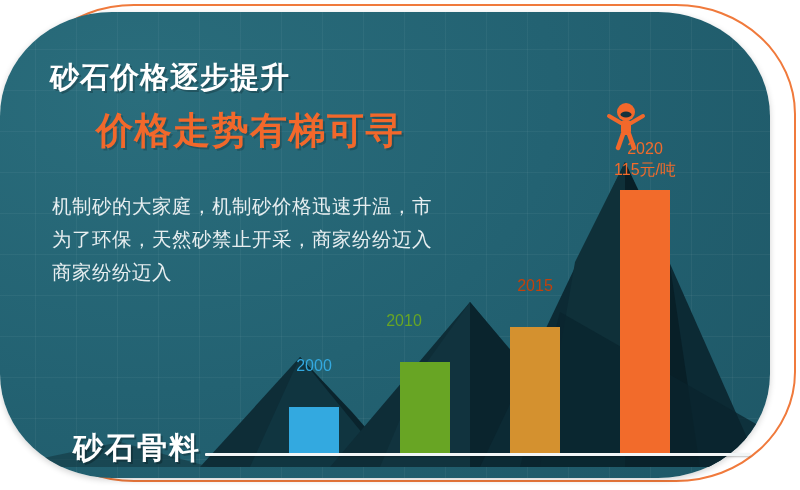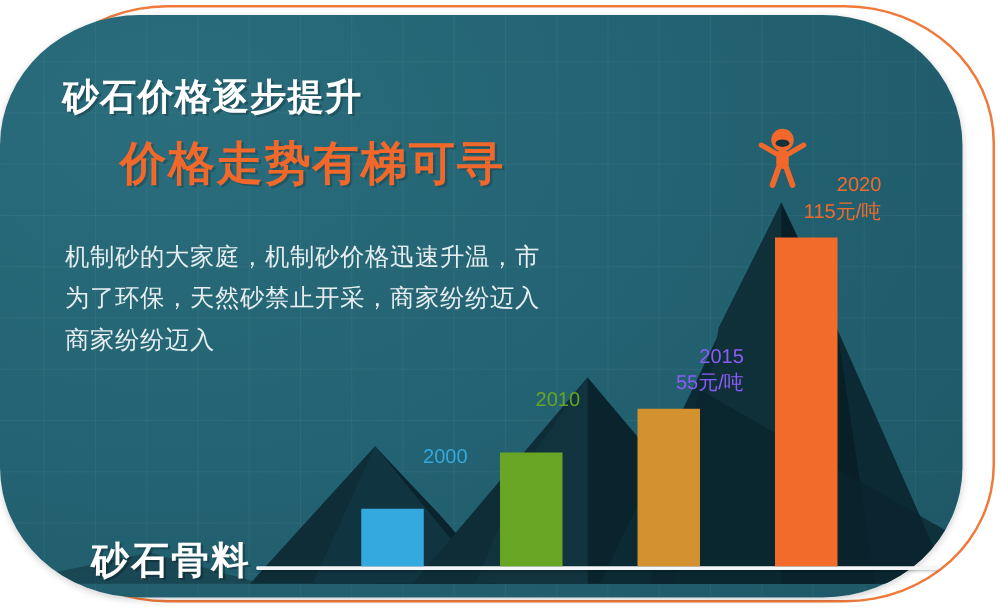--- a/index.html
+++ b/index.html
@@ -72,21 +72,21 @@
 
   
   .chart{position:absolute;left:0;top:0;width:800px;height:490px;}
   .baseline{
     position:absolute;left:205px;top:453px;width:545px;height:3px;
     background:#f2f6f7;border-radius:1px;
     box-shadow:0 1px 2px rgba(0,0,0,0.25);
   }
   .bar{position:absolute;bottom:0;}
   .bar-label{
-    position:absolute;text-align:right;
+    position:absolute;text-align:center;
     font-size:16px;line-height:21px;white-space:nowrap;
   }
 
   .figure{position:absolute;left:600px;top:100px;width:52px;height:52px;}
 </style>
 </head>
 <body>
 
 <div id="stage">
 
@@ -129,23 +129,22 @@
     <div class="bar-label" id="lab0" style="left: 254px; width: 120px; top: 355px; color: rgb(51, 169, 224);">
       <div>2000</div>
     </div>
 
     <div class="bar" id="bar1" style="left: 400px; width: 50px; height: 91px; top: 362px; bottom: auto; background: rgb(104, 165, 36);"></div>
     <div class="bar-label" id="lab1" style="left: 344px; width: 120px; top: 310px; color: rgb(104, 165, 36);">
       <div>2010</div>
     </div>
 
     <div class="bar" id="bar2" style="left: 510px; width: 50px; height: 126px; top: 327px; bottom: auto; background: rgb(212, 145, 47);"></div>
-    <div class="bar-label" id="lab2" style="left: 475px; width: 120px; top: 275px; color: #8b5cf6;">
+    <div class="bar-label" id="lab2" style="left: 475px; width: 120px; top: 275px; color: #c2410c;">
       <div>2015</div>
-      <div>55元/吨</div>
     </div>
 
     <div class="bar" id="bar3" style="left: 620px; width: 50px; height: 263px; top: 190px; bottom: auto; background: rgb(242, 107, 43);"></div>
     <div class="bar-label" id="lab3" style="left: 585px; width: 120px; top: 138px; color: rgb(242, 107, 43);">
       <div>2020</div>
       <div>115元/吨</div>
     </div>
 
     <svg class="figure" viewBox="0 0 52 52">
       <circle cx="26" cy="12" r="9" fill="#F2682B"></circle>

